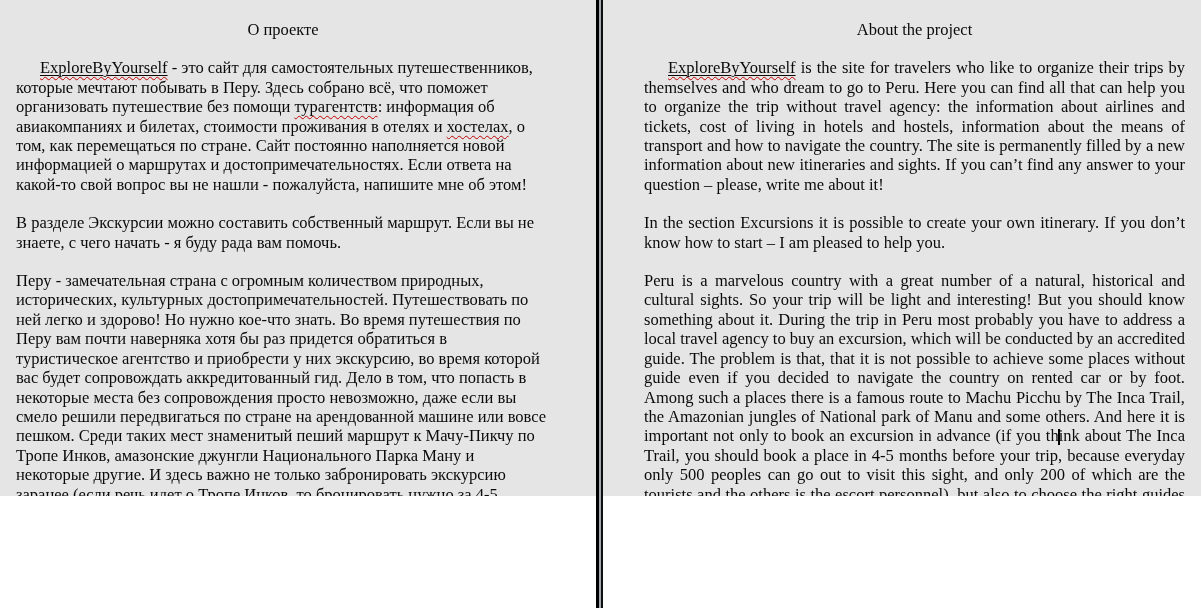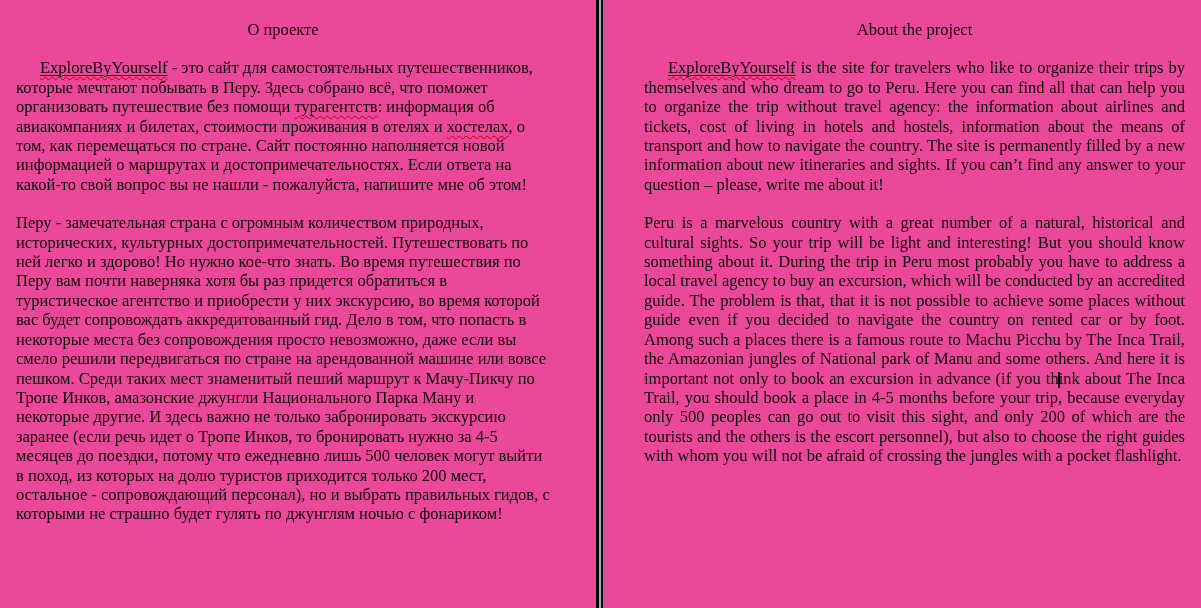--- a/index.html
+++ b/index.html
@@ -6,21 +6,21 @@
   body {
     width: 1201px; height: 608px; overflow: hidden;
     font-family: "Liberation Serif", "DejaVu Serif", serif;
   }
   .screen {
     display: flex; width: 1201px; height: 608px;
     font-size: 16.5px; line-height: 19.4px; color: #0a0a0a;
     -webkit-font-smoothing: antialiased;
   }
   .page {
-    background: #ec4899; box-sizing: border-box; height: 608px; overflow: hidden;
+    background: #e5e5e5; box-sizing: border-box; height: 496px; overflow: hidden;
   }
   .page.left  { width: 596px; padding: 20px 46px 0 16px; }
   .page.right { width: 598px; padding: 20px 16px 0 41px; }
   .page.right p { text-align: justify; }
   .page-title {
     font-size: inherit; font-weight: normal; text-align: center;
     margin: 0 0 19px 0; line-height: 19.4px;
   }
   .content p { margin: 0 0 19px 0; }
   .divider { width: 7px; height: 608px; display: flex; flex-shrink: 0; }
@@ -50,31 +50,33 @@
 </style>
 </head>
 <body>
 
 <div class="screen">
 
   <section class="page left">
     <h1 class="page-title">О проекте</h1>
     <div class="content">
         <p><span class="u"><span class="spell">ExploreByYourself</span></span> - это сайт для самостоятельных путешественников, которые мечтают побывать в Перу. Здесь собрано всё, что поможет организовать путешествие без помощи <span class="spell">турагентств</span>: информация об авиакомпаниях и билетах, стоимости проживания в отелях и <span class="spell">хостелах</span>, о том, как перемещаться по стране. Сайт постоянно наполняется новой информацией о маршрутах и достопримечательностях. Если ответа на какой-то свой вопрос вы не нашли - пожалуйста, напишите мне об этом!</p>
+        <p>В разделе Экскурсии можно составить собственный маршрут. Если вы не знаете, с чего начать - я буду рада вам помочь.</p>
         <p>Перу - замечательная страна с огромным количеством природных, исторических, культурных достопримечательностей. Путешествовать по ней легко и здорово! Но нужно кое-что знать. Во время путешествия по Перу вам почти наверняка хотя бы раз придется обратиться в туристическое агентство и приобрести у них экскурсию, во время которой вас будет сопровождать аккредитованный гид. Дело в том, что попасть в некоторые места без сопровождения просто невозможно, даже если вы смело решили передвигаться по стране на арендованной машине или вовсе пешком. Среди таких мест знаменитый пеший маршрут к Мачу-Пикчу по Тропе Инков, амазонские джунгли Национального Парка Ману и некоторые другие. И здесь важно не только забронировать экскурсию заранее (если речь идет о Тропе Инков, то бронировать нужно за 4-5 месяцев до поездки, потому что ежедневно лишь 500 человек могут выйти в поход, из которых на долю туристов приходится только 200 мест, остальное - сопровождающий персонал), но и выбрать правильных гидов, с которыми не страшно будет гулять по джунглям ночью с фонариком!</p>
       </div>
   </section>
 
   <div class="divider">
     <div class="edge-a"></div>
     <div class="gap"></div>
     <div class="edge-b"></div>
   </div>
 
   <section class="page right">
     <h1 class="page-title">About the project</h1>
     <div class="content">
         <p><span class="u"><span class="spell">ExploreByYourself</span></span> is the site for travelers who like to organize their trips by themselves and who dream to go to Peru. Here you can find all that can help you to organize the trip without travel agency: the information about airlines and tickets, cost of living in hotels and hostels, information about the means of transport and how to navigate the country. The site is permanently filled by a new information about new itineraries and sights. If you can’t find any answer to your question – please, write me about it!</p>
+        <p>In the section Excursions it is possible to create your own itinerary. If you don’t know how to start – I am pleased to help you.</p>
         <p>Peru is a marvelous country with a great number of a natural, historical and cultural sights. So your trip will be light and interesting! But you should know something about it. During the trip in Peru most probably you have to address a local travel agency to buy an excursion, which will be conducted by an accredited guide. The problem is that, that it is not possible to achieve some places without guide even if you decided to navigate the country on rented car or by foot. Among such a places there is a famous route to Machu Picchu by The Inca Trail, the Amazonian jungles of National park of Manu and some others. And here it is important not only to book an excursion in advance (if you th<span class="caret"></span>ink about The Inca Trail, you should book a place in 4-5 months before your trip, because everyday only 500 peoples can go out to visit this sight, and only 200 of which are the tourists and the others is the escort personnel), but also to choose the right guides with whom you will not be afraid of crossing the jungles with a pocket flashlight.</p>
       </div>
   </section>
 
 </div>
 
 </body></html>

